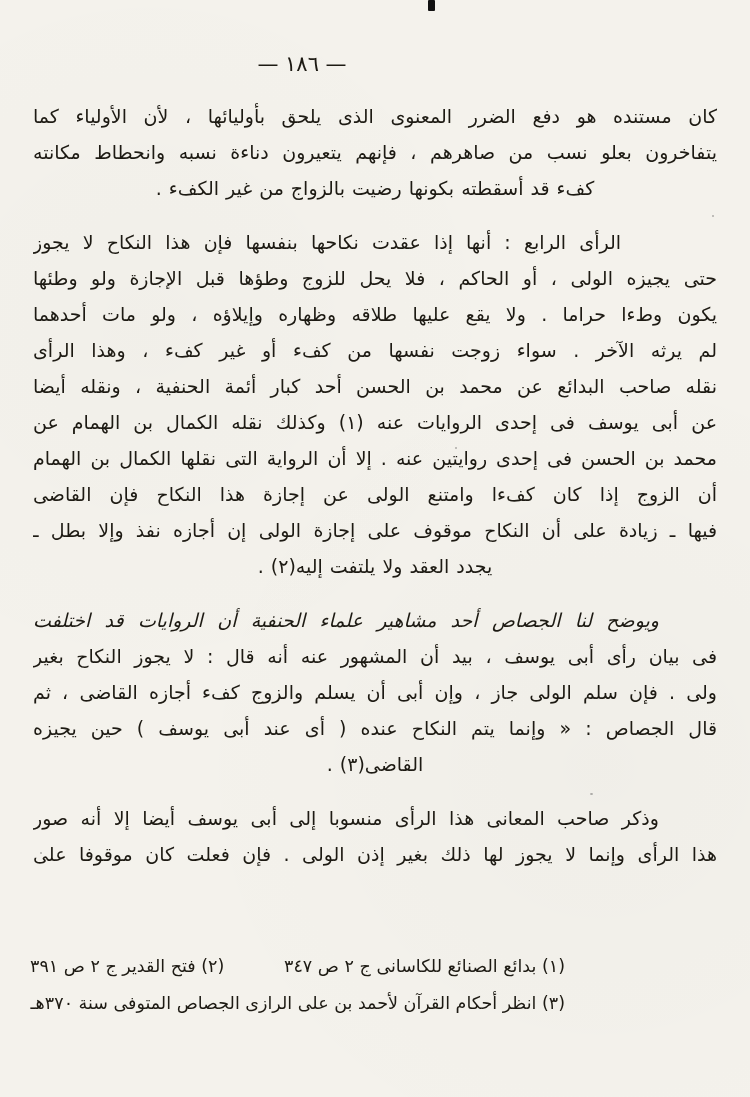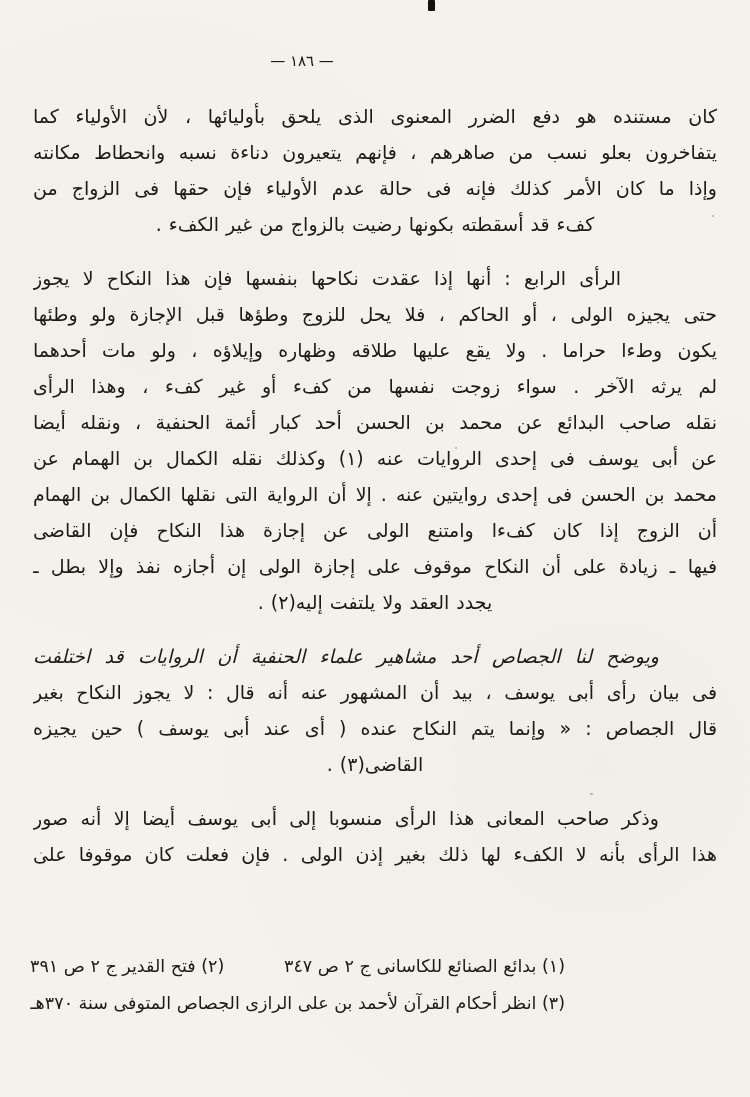--- a/index.html
+++ b/index.html
@@ -19,21 +19,21 @@
     position:absolute;inset:0;
     background:
       radial-gradient(circle at 20% 30%, rgba(0,0,0,0.012), transparent 40%),
       radial-gradient(circle at 80% 70%, rgba(0,0,0,0.015), transparent 45%),
       var(--paper);
   }
   .page-number{
     position:absolute;
     top:52px;left:4px;right:150px;
     text-align:center;
-    font-size:15px;
+    font-size:21px;
     letter-spacing:4px;
     color:var(--ink);
   }
   .text-block{
     position:absolute;
     top:98px;right:33px;left:33px;
     direction:rtl;
   }
   .para{margin-bottom:18px;}
   .line{
@@ -93,44 +93,44 @@
   <div class="dot d2"></div>
   <div class="dot d3"></div>
   <div class="dot d4"></div>
 
   <div class="page-number">— ١٨٦ —</div>
 
   <div class="text-block">
       <div class="para p0">
         <div class="line first">كان مستنده هو دفع الضرر المعنوى الذى يلحق بأوليائها ، لأن الأولياء كما</div>
         <div class="line">يتفاخرون بعلو نسب من صاهرهم ، فإنهم يتعيرون دناءة نسبه وانحطاط مكانته</div>
-        <div class="line">وإذا ما كان الأمر كذلك فإنه فى حالة عدم الأولياء فإن حقها فى الزواج من</div>
         <div class="line short">كفء قد أسقطته بكونها رضيت بالزواج من غير الكفء .</div>
       </div>
       <div class="para p1">
         <div class="line first"><span class="u">الرأى الرابع</span> : أنها إذا عقدت نكاحها بنفسها فإن هذا النكاح لا يجوز</div>
         <div class="line">حتى يجيزه الولى ، أو الحاكم ، فلا يحل للزوج وطؤها قبل الإجازة ولو وطئها</div>
         <div class="line">يكون وطءا حراما . ولا يقع عليها طلاقه وظهاره وإيلاؤه ، ولو مات أحدهما</div>
         <div class="line">لم يرثه الآخر . سواء زوجت نفسها من كفء أو غير كفء ، وهذا الرأى</div>
         <div class="line">نقله صاحب البدائع عن محمد بن الحسن أحد كبار أئمة الحنفية ، ونقله أيضا</div>
         <div class="line">عن أبى يوسف فى إحدى الروايات عنه (١) وكذلك نقله الكمال بن الهمام عن</div>
         <div class="line">محمد بن الحسن فى إحدى روايتين عنه . إلا أن الرواية التى نقلها الكمال بن الهمام</div>
         <div class="line">أن الزوج إذا كان كفءا وامتنع الولى عن إجازة هذا النكاح فإن القاضى</div>
         <div class="line">فيها ـ زيادة على أن النكاح موقوف على إجازة الولى إن أجازه نفذ وإلا بطل ـ</div>
         <div class="line short">يجدد العقد ولا يلتفت إليه(٢) .</div>
       </div>
       <div class="para p2">
         <div class="line first">ويوضح لنا الجصاص أحد مشاهير علماء الحنفية أن الروايات قد اختلفت</div>
         <div class="line">فى بيان رأى أبى يوسف ، بيد أن المشهور عنه أنه قال : لا يجوز النكاح بغير</div>
+        <div class="line">ولى . فإن سلم الولى جاز ، وإن أبى أن يسلم والزوج كفء أجازه القاضى ، ثم</div>
         <div class="line">قال الجصاص : « وإنما يتم النكاح عنده ( أى عند أبى يوسف ) حين يجيزه</div>
         <div class="line short">القاضى(٣) .</div>
       </div>
       <div class="para p3">
         <div class="line first">وذكر صاحب المعانى هذا الرأى منسوبا إلى أبى يوسف أيضا إلا أنه صور</div>
-        <div class="line">هذا الرأى بأنه لا الكفء لها ذلك بغير إذن الولى . فإن فعلت كان موقوفا على</div>
+        <div class="line">هذا الرأى وإنما لا يجوز لها ذلك بغير إذن الولى . فإن فعلت كان موقوفا على</div>
       </div>
     </div>
 
   <div class="footnotes">
     <div class="fn-row">
       <span class="fn-line">(١) بدائع الصنائع للكاسانى ج ٢ ص ٣٤٧</span>
       <span class="fn-line">(٢) فتح القدير ج ٢ ص ٣٩١</span>
     </div>
     <div class="fn-line">(٣) انظر أحكام القرآن لأحمد بن على الرازى الجصاص المتوفى سنة ٣٧٠هـ ج١ ص٤٧٤</div>
   </div>

